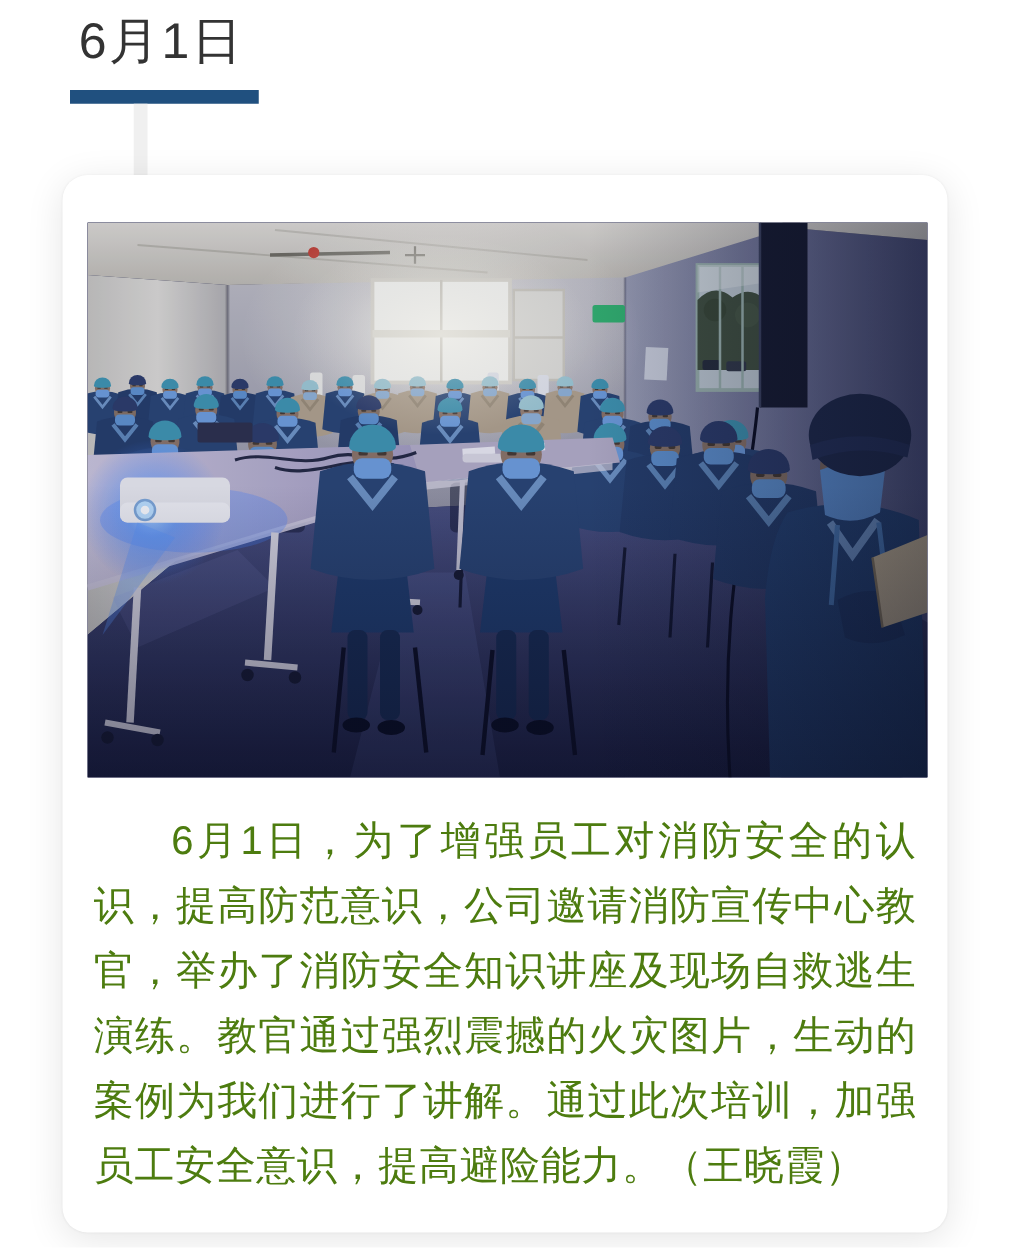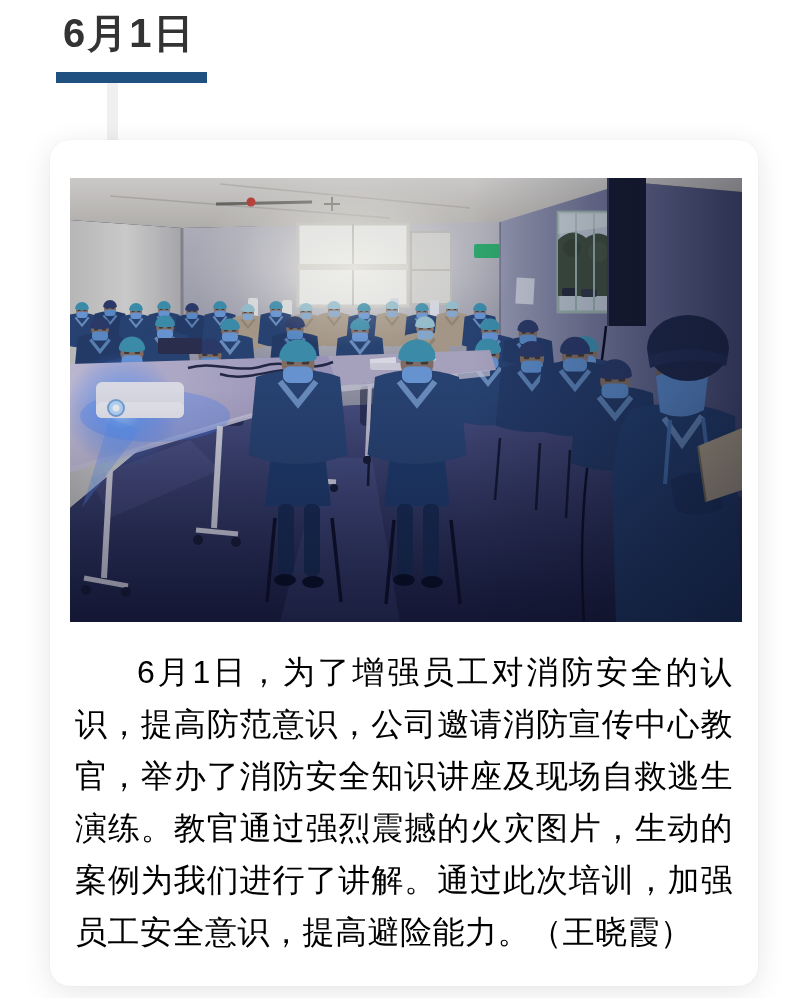--- a/index.html
+++ b/index.html
@@ -4,21 +4,21 @@
 <style>
   html,body{margin:0;padding:0;}
   body{
     width:810px;height:998px;position:relative;overflow:hidden;
     background:#ffffff;
     font-family:"Liberation Sans","DejaVu Sans",sans-serif;
   }
   .page-title{
     position:absolute;left:63px;top:10px;
     font-size:40px;line-height:46px;color:#333333;
-    letter-spacing:2px;font-weight:700;white-space:nowrap;
+    letter-spacing:2px;font-weight:400;white-space:nowrap;
   }
   .accent-bar{
     position:absolute;left:56px;top:72px;width:151px;height:11px;
     background:#20507f;
   }
   .timeline-connector{
     position:absolute;left:107px;top:83px;width:11px;height:58px;
     background:#f0f0f0;
   }
   .article-card{
@@ -26,21 +26,21 @@
     background:#ffffff;border-radius:20px;
     box-shadow:0 6px 30px rgba(0,0,0,0.10),0 0 2px rgba(0,0,0,0.05);
   }
   .photo-frame{
     position:absolute;left:20px;top:38px;width:672px;height:444px;
     overflow:hidden;background:#23264a;
   }
   .photo-frame svg{display:block;width:672px;height:444px;}
   .article-text{
     position:absolute;left:25px;top:506px;width:658px;
-    font-size:32px;line-height:52px;color:#000000;
+    font-size:32px;line-height:52px;color:#4d7c0f;
     text-align:justify;text-indent:62px;letter-spacing:0.5px;
   }
 </style>
 </head>
 <body>
 
 <div class="page-title">6月1日</div>
 <div class="accent-bar"></div>
 <div class="timeline-connector"></div>
 

